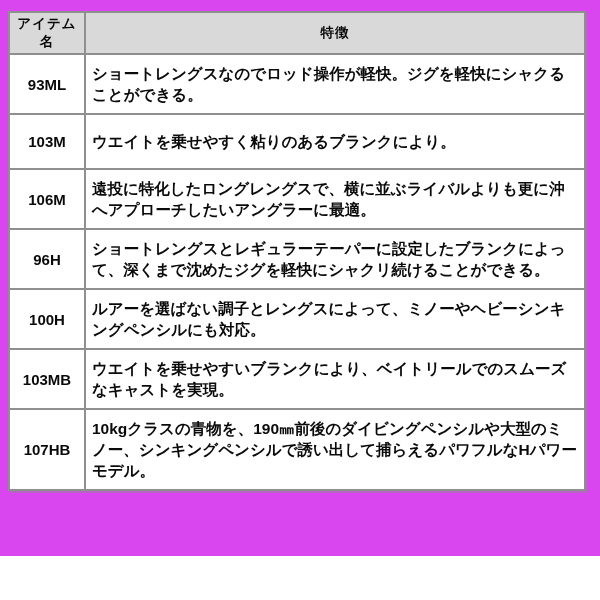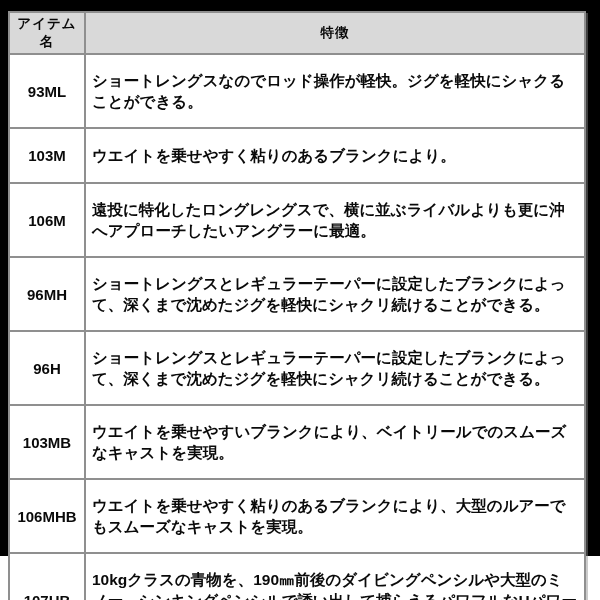--- a/index.html
+++ b/index.html
@@ -6,21 +6,21 @@
     margin: 0;
     padding: 0;
     background: #ffffff;
     width: 600px;
     height: 600px;
     font-family: "Liberation Sans", "DejaVu Sans", sans-serif;
   }
   .page {
     width: 600px;
     height: 556px;
-    background: #000000;
+    background: #d946ef;
     box-sizing: border-box;
     padding: 11px 6px 0 8px;
   }
   table.spec-table {
     border-collapse: collapse;
     width: 578px;
     table-layout: fixed;
     background: #ffffff;
     box-shadow: 2px 2px 0 rgba(140,140,140,0.45);
   }
@@ -43,21 +43,21 @@
   col.item-col { width: 76px; }
   td.item-name-cell {
     text-align: center;
     font-size: 15px;
     padding: 18px 2px;
     white-space: nowrap;
   }
   td.feature-cell {
     font-size: 15.5px;
     line-height: 21px;
-    padding: 15px 6px;
+    padding: 8px 6px;
     text-align: left;
     word-break: break-all;
   }
 </style>
 </head>
 <body>
 
 <div class="page">
   <table class="spec-table">
     <colgroup>
@@ -77,34 +77,30 @@
   </tr>
         <tr>
     <td class="item-name-cell">103M</td>
     <td class="feature-cell">ウエイトを乗せやすく粘りのあるブランクにより。</td>
   </tr>
         <tr>
     <td class="item-name-cell">106M</td>
     <td class="feature-cell">遠投に特化したロングレングスで、横に並ぶライバルよりも更に沖へアプローチしたいアングラーに最適。</td>
   </tr>
         <tr>
-    <td class="item-name-cell">96MH</td>
-    <td class="feature-cell">ショートレングスとレギュラーテーパーに設定したブランクによって、深くまで沈めたジグを軽快にシャクリ続けることができる。</td>
-  </tr>
-        <tr>
     <td class="item-name-cell">96H</td>
     <td class="feature-cell">ショートレングスとレギュラーテーパーに設定したブランクによって、深くまで沈めたジグを軽快にシャクリ続けることができる。</td>
   </tr>
         <tr>
+    <td class="item-name-cell">100H</td>
+    <td class="feature-cell">ルアーを選ばない調子とレングスによって、ミノーやヘビーシンキングペンシルにも対応。</td>
+  </tr>
+        <tr>
     <td class="item-name-cell">103MB</td>
     <td class="feature-cell">ウエイトを乗せやすいブランクにより、ベイトリールでのスムーズなキャストを実現。</td>
-  </tr>
-        <tr>
-    <td class="item-name-cell">106MHB</td>
-    <td class="feature-cell">ウエイトを乗せやすく粘りのあるブランクにより、大型のルアーでもスムーズなキャストを実現。</td>
   </tr>
         <tr>
     <td class="item-name-cell">107HB</td>
     <td class="feature-cell">10kgクラスの青物を、190㎜前後のダイビングペンシルや大型のミノー、シンキングペンシルで誘い出して捕らえるパワフルなHパワーモデル。</td>
   </tr>
       </tbody>
   </table>
 </div>
 
 </body></html>

